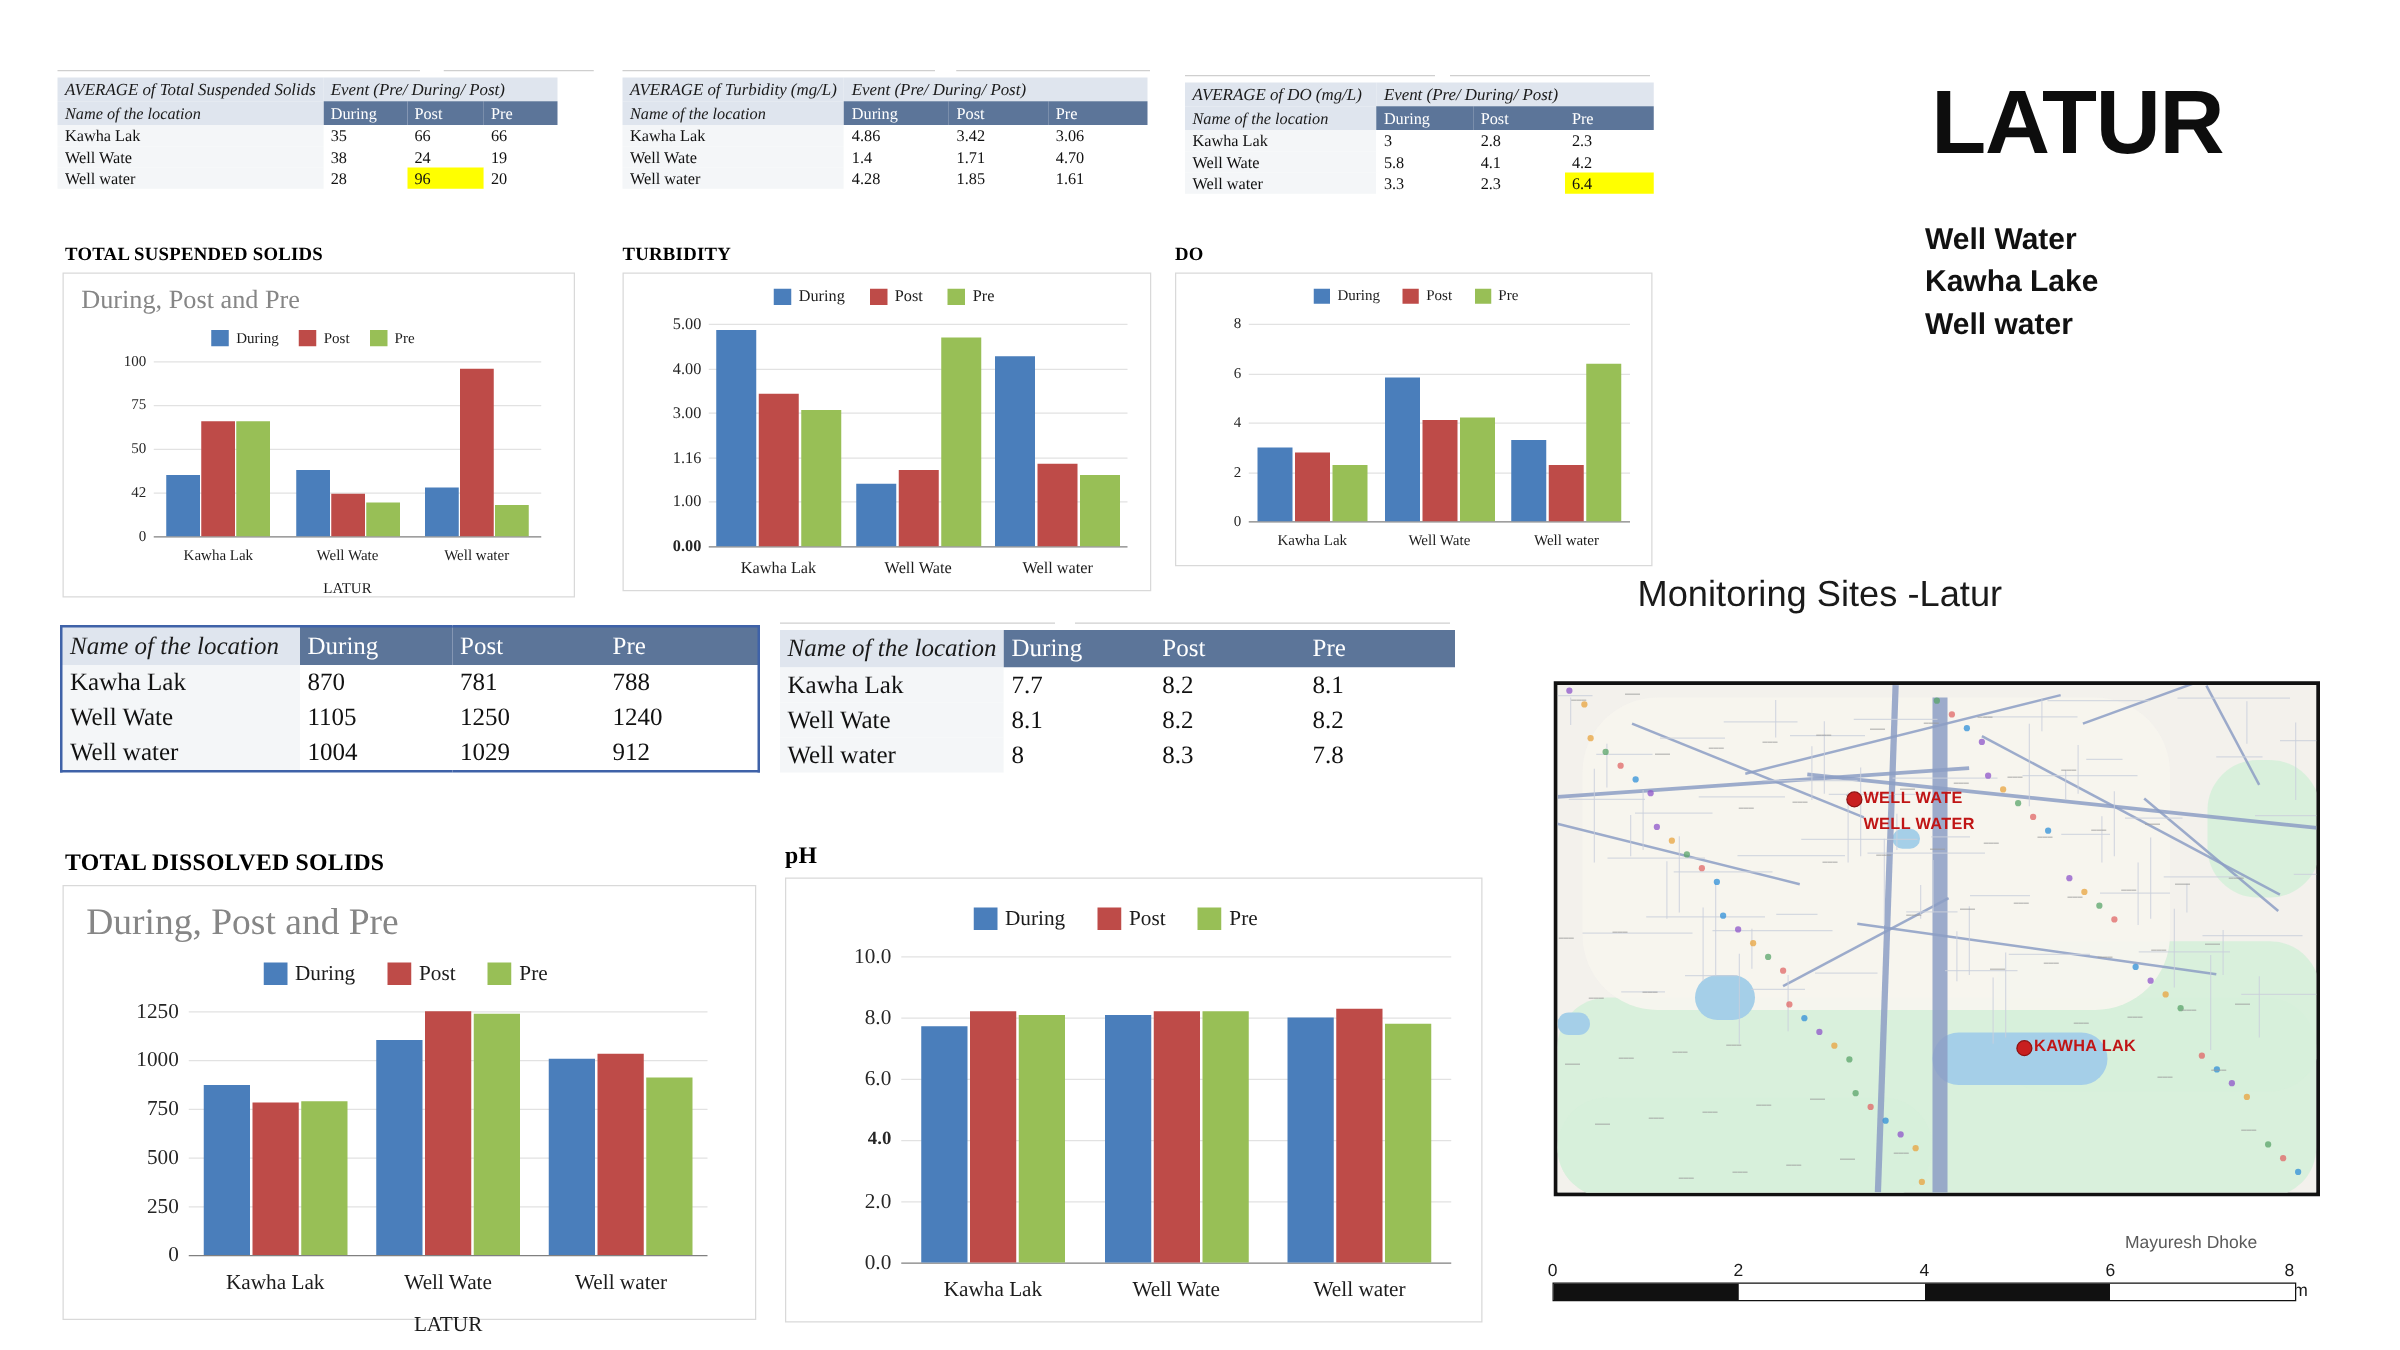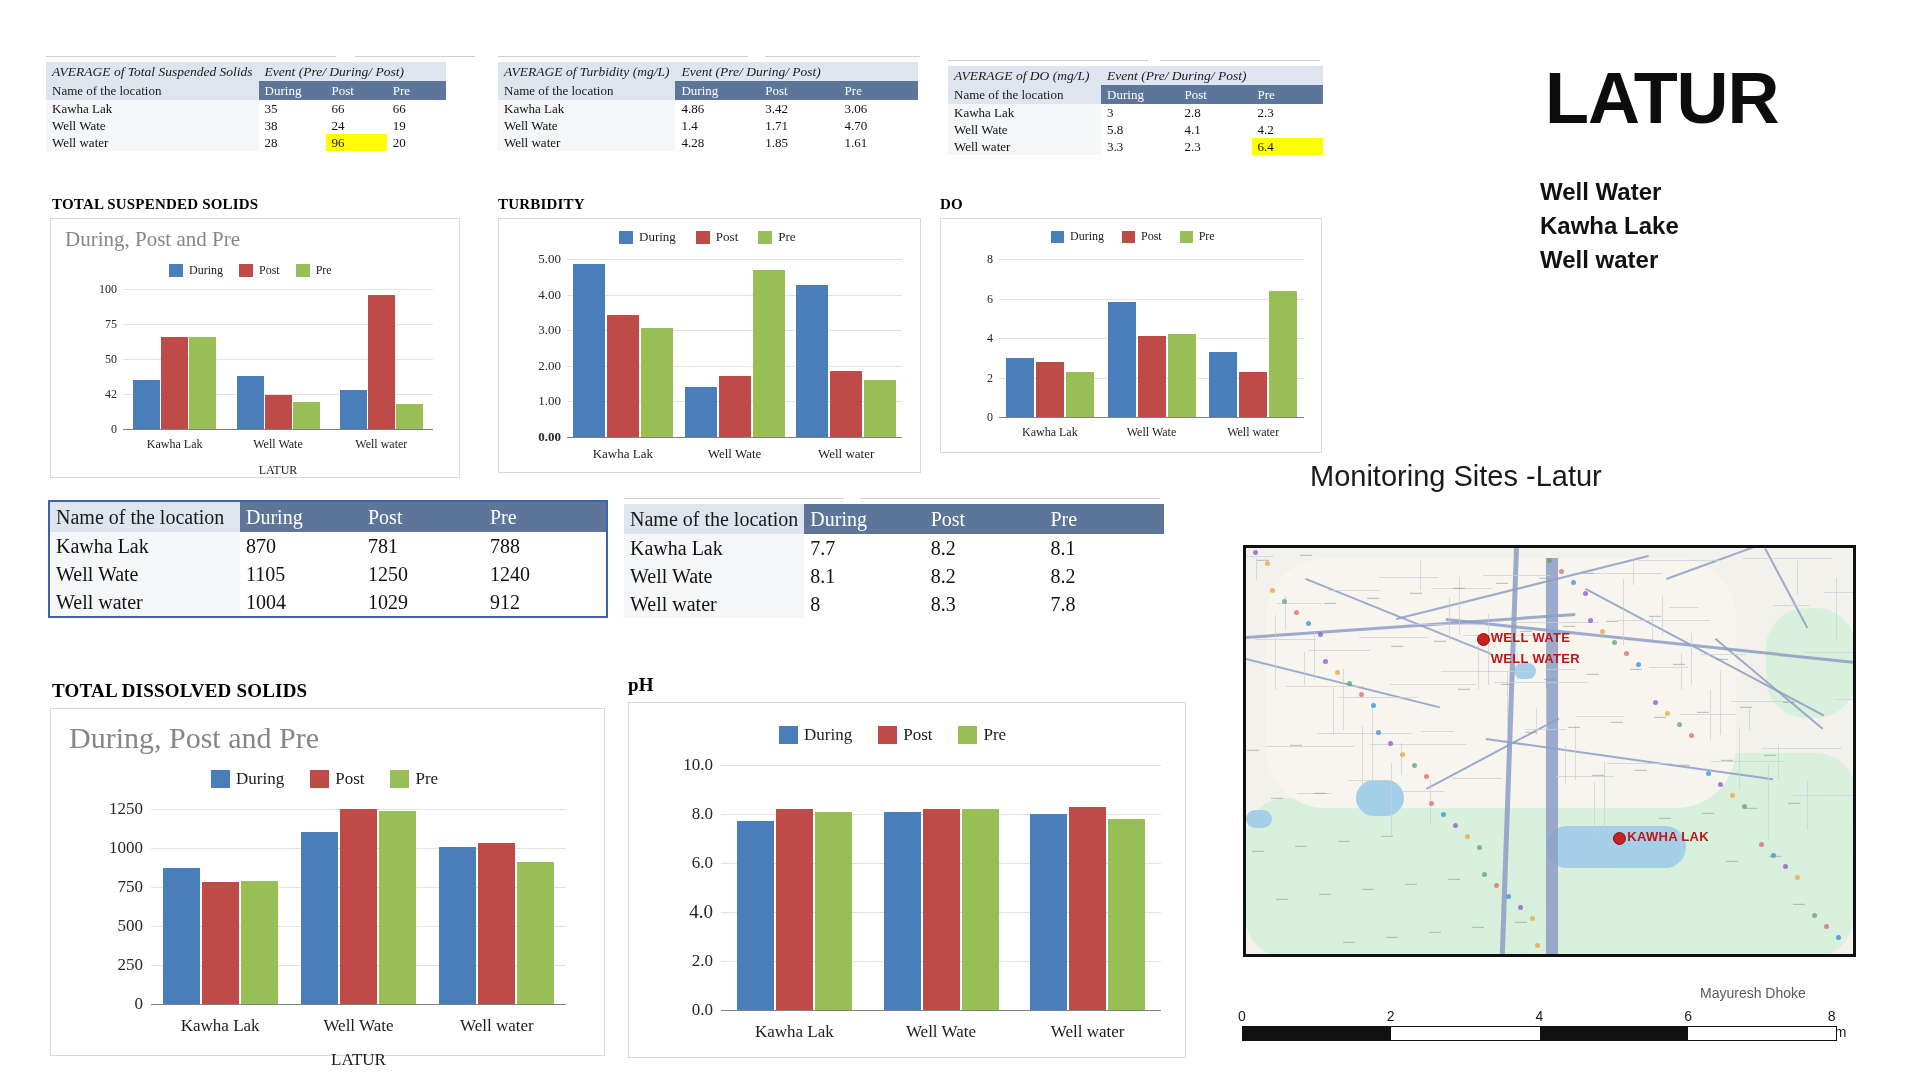--- a/index.html
+++ b/index.html
@@ -7,21 +7,21 @@
     width:1920px;height:1080px;background:#ffffff;
     font-family:"Liberation Serif",serif;overflow:hidden;position:relative;
   }
   .root{position:absolute;inset:0;}
 
   
   .pivot{position:absolute;border-collapse:collapse;background:#fff;}
   .pivot td{padding:0 6px;white-space:nowrap;vertical-align:middle;}
   .pivot .r-title td{font-style:italic;background:#dfe5ee;color:#1a1a1a;}
   .pivot .r-head td{background:#5c7599;color:#ffffff;}
-  .pivot .r-head td.loc{background:#dfe5ee;color:#1a1a1a;}
+  .pivot .r-head td.loc{background:#dfe5ee;color:#1a1a1a;font-style:italic;}
   .pivot .r-data td{background:#f4f6f8;color:#111;}
   .pivot .r-data td.num{background:#ffffff;}
   .hl{background:#ffff00 !important;}
   .tbl-top-rule{position:absolute;border-top:1px solid #cfcfcf;}
 
   .small-pivot{font-size:13px;}
   .small-pivot .r-title td{font-size:13.5px;height:19px;}
   .small-pivot .r-head td{font-size:13px;height:19px;}
   .small-pivot .r-data td{font-size:13px;height:17px;}
 
@@ -306,21 +306,21 @@
         <div class="item">
           <span class="sw" style="width:14px;height:13px;background:#98bf56"></span>
           <span class="lb" style="font-size:13px">Pre</span>
         </div>
       </div>
       <div class="plot" style="left:68px;top:40px;width:335px;height:178px;">
         <div class="ytick" style="left:-66px;width:60px;top:178px;font-size:13px;font-weight:bold;">0.00</div>
         <div class="gridline" style="top:142.4px;"></div>
         <div class="ytick" style="left:-66px;width:60px;top:142.4px;font-size:13px;">1.00</div>
         <div class="gridline" style="top:106.8px;"></div>
-        <div class="ytick" style="left:-66px;width:60px;top:106.8px;font-size:13px;">2.00</div>
+        <div class="ytick" style="left:-66px;width:60px;top:106.8px;font-size:13px;">1.16</div>
         <div class="gridline" style="top:71.2px;"></div>
         <div class="ytick" style="left:-66px;width:60px;top:71.2px;font-size:13px;">3.00</div>
         <div class="gridline" style="top:35.599999999999994px;"></div>
         <div class="ytick" style="left:-66px;width:60px;top:35.599999999999994px;font-size:13px;">4.00</div>
         <div class="gridline" style="top:0px;"></div>
         <div class="ytick" style="left:-66px;width:60px;top:0px;font-size:13px;">5.00</div>
         <div class="axisline" style="top:178px;"></div>
         <div class="bar" style="left:5.833333333333336px;width:32px;height:173.01600000000002px;background:#4a7ebb;"></div>
         <div class="bar" style="left:39.833333333333336px;width:32px;height:121.752px;background:#be4b48;"></div>
         <div class="bar" style="left:73.83333333333334px;width:32px;height:108.93599999999999px;background:#98bf56;"></div>
@@ -438,21 +438,21 @@
         <div class="item">
           <span class="sw" style="width:19px;height:18px;background:#98bf56"></span>
           <span class="lb" style="font-size:17px">Pre</span>
         </div>
       </div>
       <div class="plot" style="left:92px;top:62px;width:440px;height:245px;">
         <div class="ytick" style="left:-68px;width:60px;top:245px;font-size:17px;">0.0</div>
         <div class="gridline" style="top:196px;"></div>
         <div class="ytick" style="left:-68px;width:60px;top:196px;font-size:17px;">2.0</div>
         <div class="gridline" style="top:147px;"></div>
-        <div class="ytick" style="left:-68px;width:60px;top:147px;font-size:19px;">4.0</div>
+        <div class="ytick" style="left:-68px;width:60px;top:147px;font-size:15px;font-weight:bold;">4.0</div>
         <div class="gridline" style="top:98px;"></div>
         <div class="ytick" style="left:-68px;width:60px;top:98px;font-size:17px;">6.0</div>
         <div class="gridline" style="top:49px;"></div>
         <div class="ytick" style="left:-68px;width:60px;top:49px;font-size:17px;">8.0</div>
         <div class="gridline" style="top:0px;"></div>
         <div class="ytick" style="left:-68px;width:60px;top:0px;font-size:17px;">10.0</div>
         <div class="axisline" style="top:245px;"></div>
         <div class="bar" style="left:15.833333333333329px;width:37px;height:188.65px;background:#4a7ebb;"></div>
         <div class="bar" style="left:54.83333333333333px;width:37px;height:200.89999999999998px;background:#be4b48;"></div>
         <div class="bar" style="left:93.83333333333333px;width:37px;height:198.45px;background:#98bf56;"></div>

